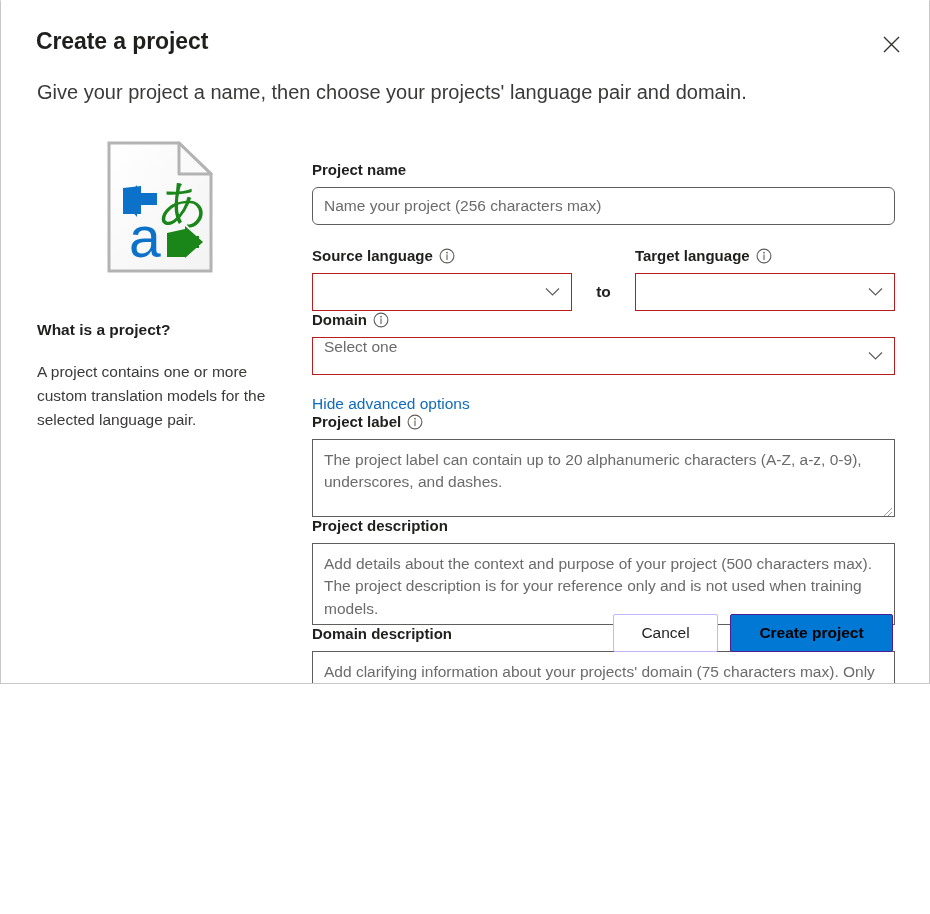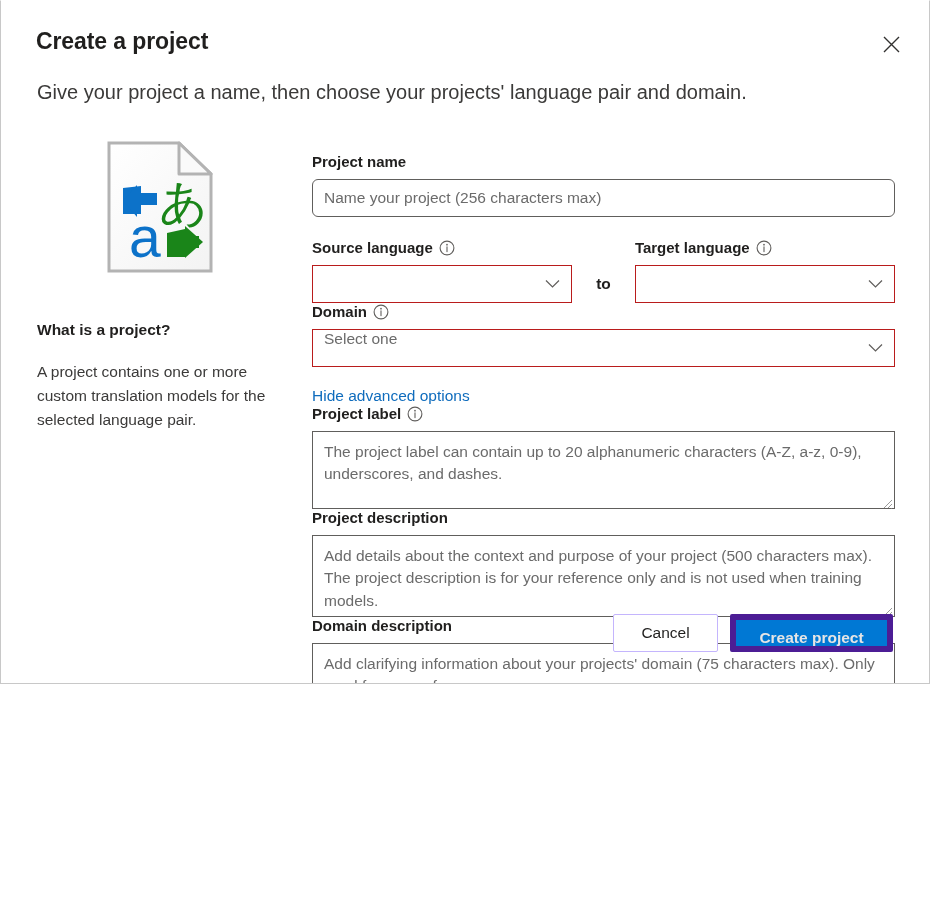--- a/index.html
+++ b/index.html
@@ -81,21 +81,21 @@
     font-size: 15.5px;
     color: #3b3a39;
     line-height: 1.55;
     width: 250px;
   }
 
   
   .form-col {
     position: absolute;
     left: 311px;
-    top: 152px;
+    top: 160px;
     width: 583px;
   }
   .field-label {
     font-size: 15px;
     font-weight: 600;
     color: #201f1e;
     display: flex;
     align-items: center;
     gap: 6px;
     margin-bottom: 8px;
@@ -216,22 +216,22 @@
     line-height: 36px;
   }
   .btn-secondary {
     background: #ffffff;
     border: 1px solid #c4b5fd;
     color: #201f1e;
     min-width: 105px;
   }
   .btn-primary {
     background: #0078d4;
-    border: 6px solid #4c1d95;
-    color: #e5e5e5;
+    border: 1px solid #4c1d95;
+    color: #000000;
     font-weight: 600;
     min-width: 163px;
   }
 </style>
 </head>
 <body>
 
 <div class="dialog">
 
   <div class="dlg-title">Create a project</div>

